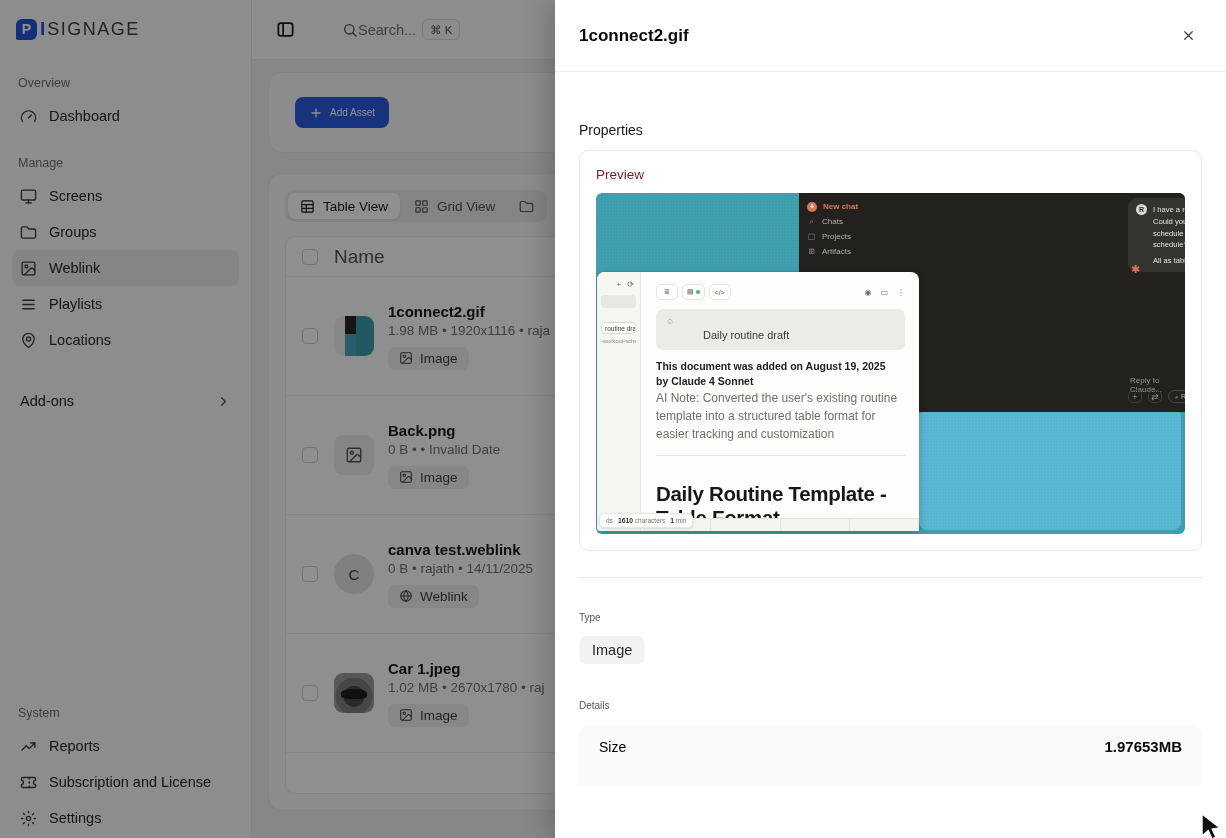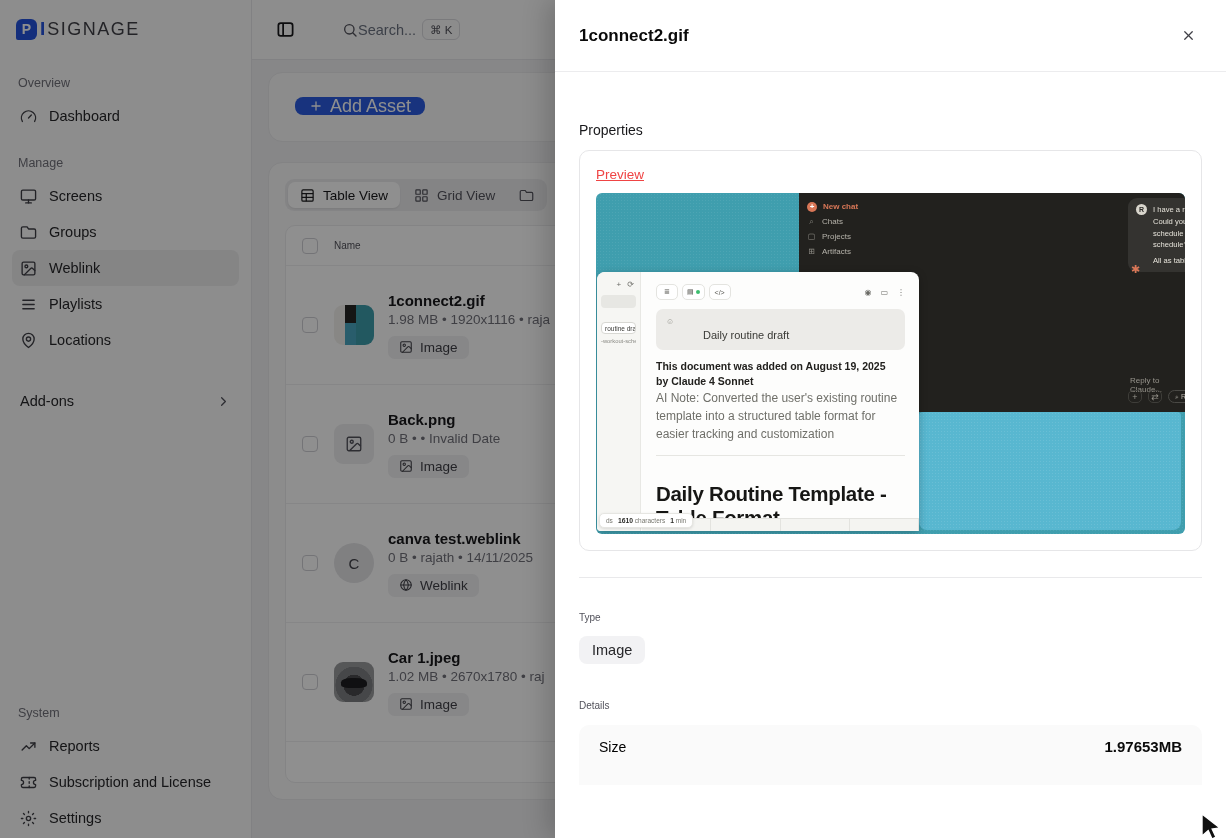--- a/index.html
+++ b/index.html
@@ -39,35 +39,35 @@
   .searchbox { display:flex; align-items:center; gap:0; margin-left:42px; cursor:text; }
   .searchbox svg { width:16px; height:16px; stroke:#52525b; stroke-width:2; fill:none; stroke-linecap:round; }
   .search-ph { font-size:14.5px; color:#6b7280; }
   .kbd { margin-left:6px; font-size:11.5px; color:#52525b; background:#fafafa;
     border:1px solid #d9d9de; border-radius:6px; padding:2.5px 7px; }
 
   .content { padding:12px 16px; }
   .card { background:#f9f9fa; border:1px solid #e9e9eb; border-radius:14px; }
   .card.actions { padding:24px 26px; margin-bottom:20px; }
   .btn-primary { display:inline-flex; align-items:center; gap:7px; background:#2b5ce0; color:#fff;
-    border:none; border-radius:8px; height:18px; padding:0 14px; font-size:18px; cursor:pointer; }
+    border:none; border-radius:8px; height:31px; padding:0 14px; font-size:10px; cursor:pointer; }
   .btn-primary svg { width:14px; height:14px; stroke:#fff; stroke-width:2.2; fill:none; stroke-linecap:round; }
 
   .card.table-section { padding:16px; }
   .tabbar { display:inline-flex; align-items:center; background:#ececee; border-radius:9px; padding:3px; gap:2px; }
   .tab { display:inline-flex; align-items:center; gap:8px; height:26px; padding:0 12px;
     border-radius:7px; font-size:13.5px; color:#52525b; cursor:pointer; }
   .tab svg { width:15px; height:15px; stroke:currentColor; stroke-width:1.9; fill:none; stroke-linejoin:round; }
   .tab.active { background:#fff; color:#18181b; box-shadow:0 1px 2px rgba(0,0,0,0.08); }
   .tab.icon-only { padding:0 10px; }
 
   .table-card { margin-top:14px; background:#fff; border:1px solid #ececee; border-radius:10px;
     height:558px; overflow:hidden; }
   .thead { display:flex; align-items:center; height:40px; padding:0 16px; border-bottom:1px solid #efeff1; }
-  .th-name { font-size:10px; color:#52525b; margin-left:16px; }
+  .th-name { font-size:19px; color:#52525b; margin-left:16px; }
   .checkbox { width:16px; height:16px; border:1.5px solid #cfcfd4; border-radius:4px; background:#fff; flex:none; cursor:pointer; }
   .trow { display:flex; align-items:center; height:119px; padding:0 16px; border-bottom:1px solid #efeff1; }
   .thumb { width:40px; height:40px; border-radius:9px; margin-left:16px; flex:none; overflow:hidden;
     background:#eeeeef; position:relative; }
   .thumb.shot1 { background:linear-gradient(90deg,#f2f1ee 0 28%,#262624 28% 55%,#3d9dac 55% 100%); }
   .thumb.shot1::after { content:""; position:absolute; left:28%; top:45%; right:45%; bottom:0; background:#49a7c0; }
   .thumb.ph { display:flex; align-items:center; justify-content:center; background:#eeeeef; }
   .thumb.ph svg { width:18px; height:18px; stroke:#52525b; stroke-width:1.8; fill:none; stroke-linejoin:round; }
   .thumb.avatar { border-radius:50%; background:#e4e4e7; display:flex; align-items:center; justify-content:center;
     font-size:15px; color:#3f3f46; }
@@ -90,21 +90,21 @@
     box-shadow:-8px 0 24px rgba(0,0,0,0.18); }
   .sheet-header { height:72px; display:flex; align-items:center; justify-content:space-between;
     padding:0 24px; border-bottom:1px solid #ececee; }
   .sheet-title { font-size:17px; font-weight:700; color:#0a0a0a; }
   .close-btn { width:28px; height:28px; border:none; background:transparent; cursor:pointer;
     display:flex; align-items:center; justify-content:center; border-radius:6px; }
   .close-btn svg { width:15px; height:15px; stroke:#3f3f46; stroke-width:2; fill:none; stroke-linecap:round; }
   .sheet-body { padding:0 24px; }
   .props-label { margin-top:50px; font-size:14px; color:#18181b; }
   .preview-card { margin-top:12px; border:1px solid #e6e6e8; border-radius:10px; padding:16px; }
-  .preview-label { font-size:13.5px; color:#ef4444;text-decoration:underline; }
+  .preview-label { font-size:13.5px; color:#7f1d1d; }
 
   
   .pv { position:relative; margin-top:11px; width:589px; height:341px; border-radius:6px; overflow:hidden;
     background:#3f9eae;
     background-image:radial-gradient(rgba(255,255,255,0.07) 1px, transparent 1px); background-size:3px 3px; }
   .pv-claude { position:absolute; left:203px; top:0; width:386px; height:219px; background:#22211e; }
   .pv-side { position:absolute; left:8px; top:6px; width:110px; }
   .pv-side-item { display:flex; align-items:center; gap:6px; height:15px; font-size:8px; color:#b6b3ab; }
   .pv-newchat { color:#d97757; font-weight:700; }
   .pv-plus-circle { width:10px; height:10px; border-radius:50%; background:#d97757; color:#fff;

